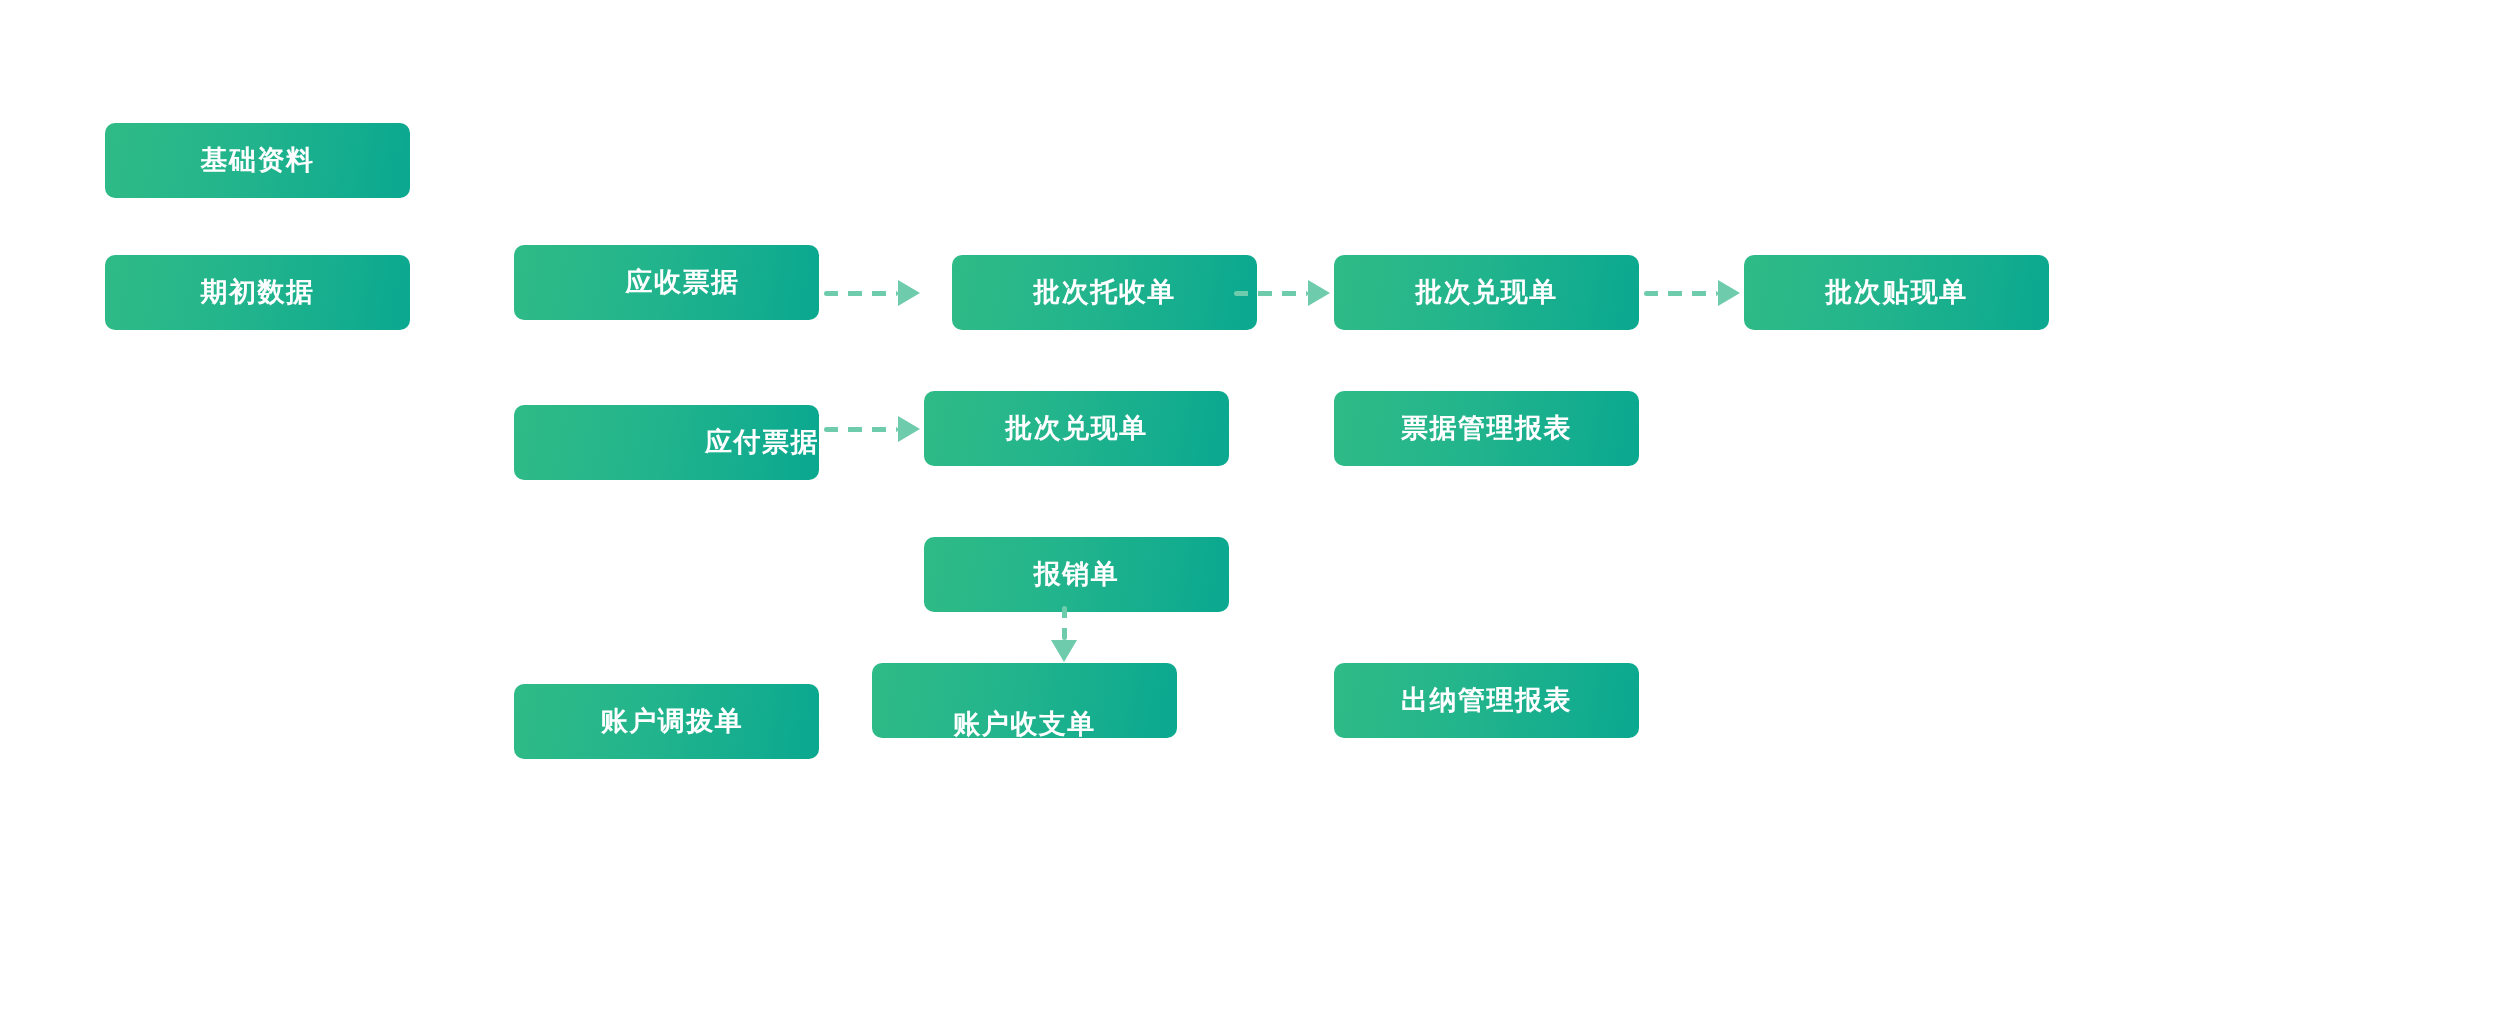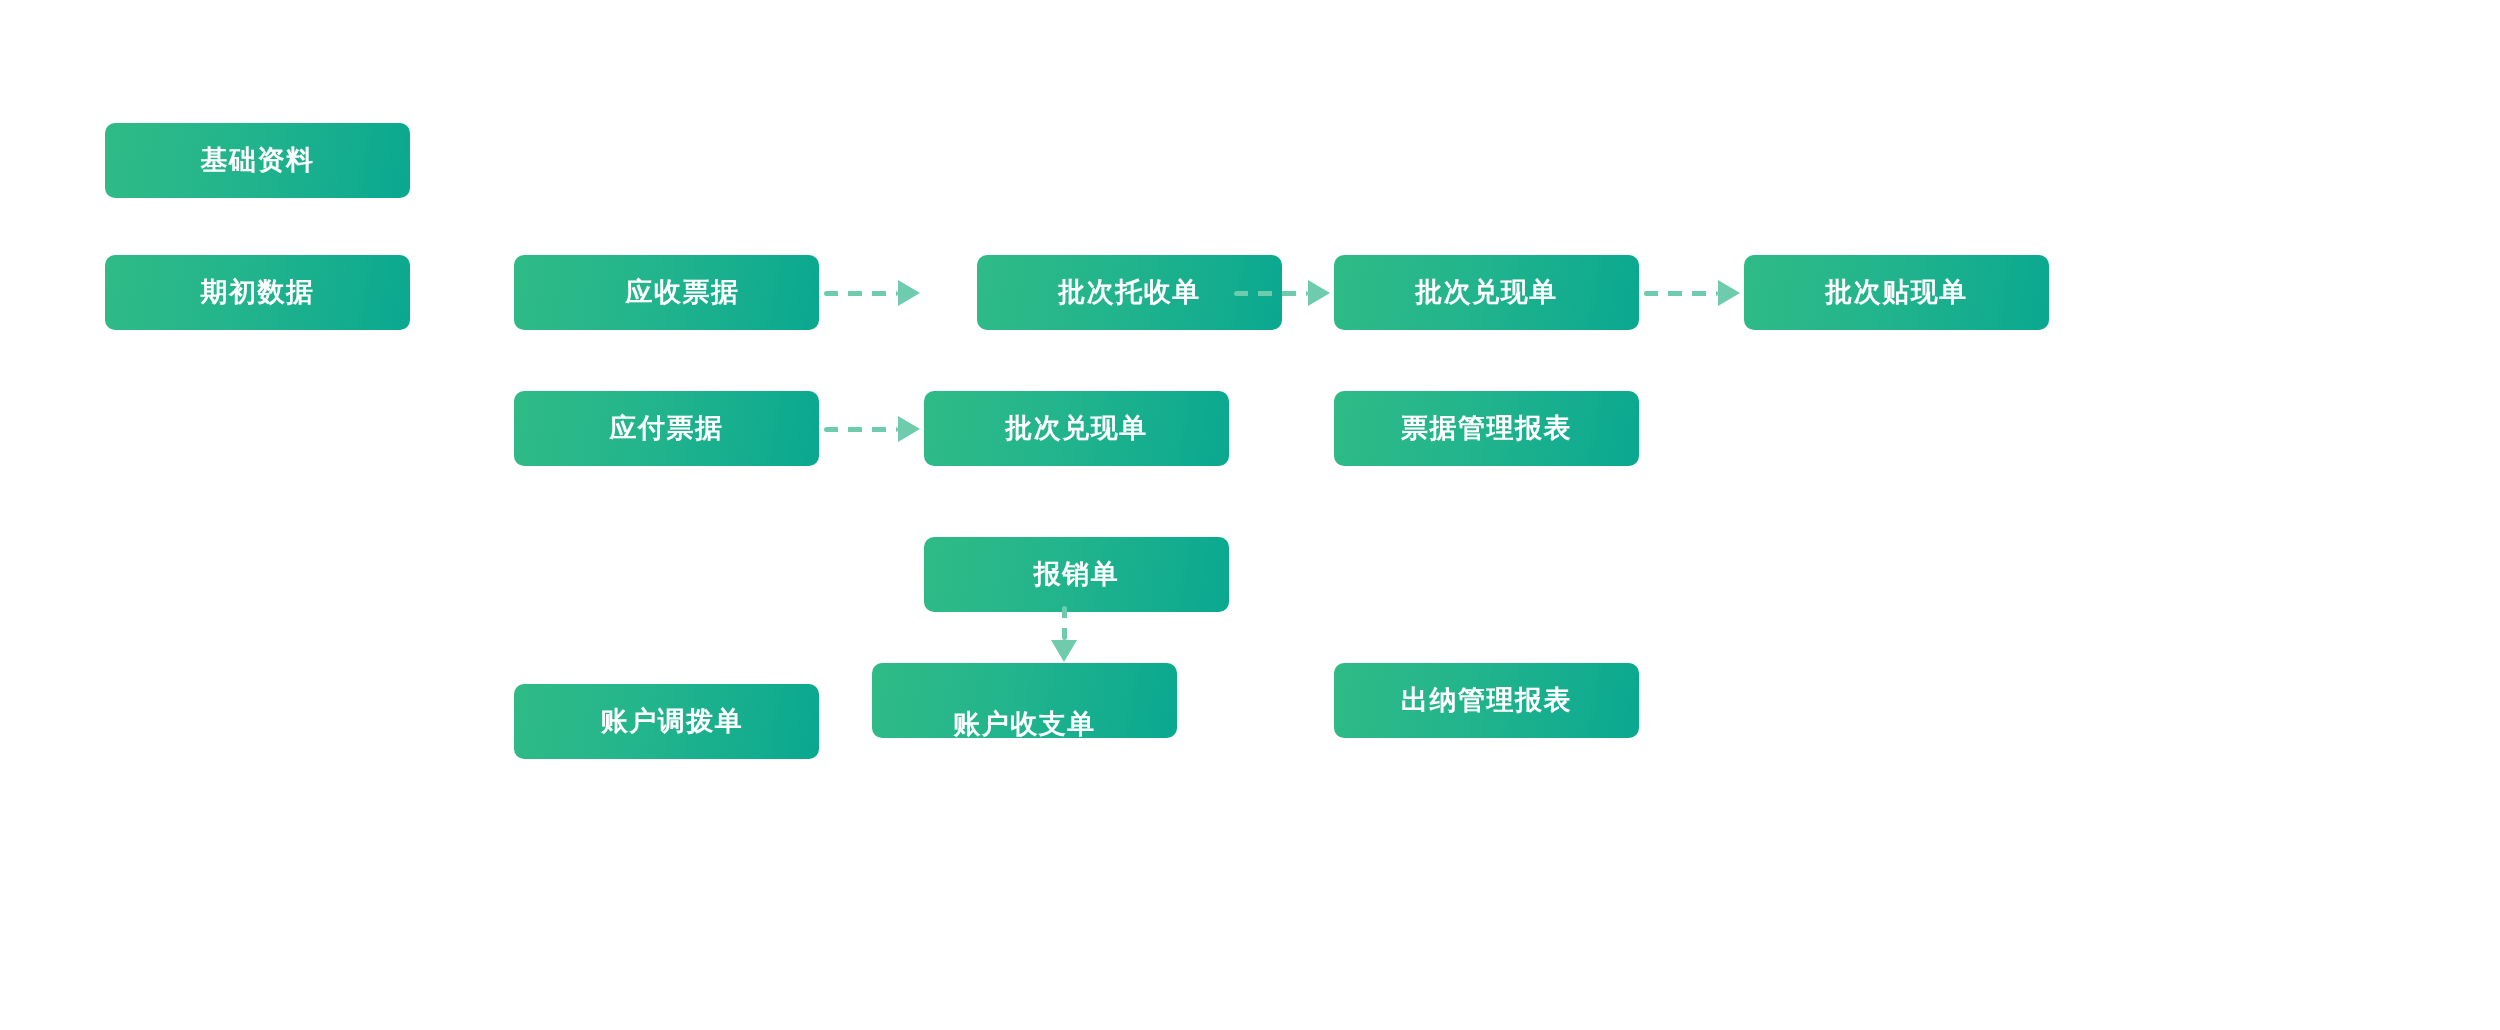--- a/index.html
+++ b/index.html
@@ -93,48 +93,48 @@
   <div>
     <div class="node" style="left:105px; top:123px;">
       <span class="node-label">基础资料</span>
     </div>
     <div class="node" style="left:105px; top:255px;text-align:right;">
       <span class="node-label">期初数据</span>
     </div>
   </div>
 
   <div>
-    <div class="node" style="left:514px; top:255px;padding-left:32px;">
+    <div class="node" style="left:514px; top:245px;padding-left:32px;">
       <span class="node-label">应收票据</span>
     </div>
     <div class="arrow-h" style="left:824px; top:280px; width:96px;">
       <span class="shaft"></span>
       <span class="head"></span>
     </div>
-    <div class="node" style="left:977px; top:255px;">
+    <div class="node" style="left:952px; top:255px;">
       <span class="node-label">批次托收单</span>
     </div>
     <div class="arrow-h" style="left:1234px; top:280px; width:96px;">
       <span class="shaft"></span>
       <span class="head"></span>
     </div>
     <div class="node" style="left:1334px; top:255px;">
       <span class="node-label">批次兑现单</span>
     </div>
     <div class="arrow-h" style="left:1644px; top:280px; width:96px;">
       <span class="shaft"></span>
       <span class="head"></span>
     </div>
     <div class="node" style="left:1744px; top:255px;">
       <span class="node-label">批次贴现单</span>
     </div>
   </div>
 
   <div>
-    <div class="node" style="left:514px; top:391px;">
+    <div class="node" style="left:514px; top:405px;justify-content:flex-end;">
       <span class="node-label">应付票据</span>
     </div>
     <div class="arrow-h" style="left:824px; top:416px; width:96px;">
       <span class="shaft"></span>
       <span class="head"></span>
     </div>
     <div class="node" style="left:924px; top:391px;">
       <span class="node-label">批次兑现单</span>
     </div>
     <div class="node" style="left:1334px; top:391px;">

